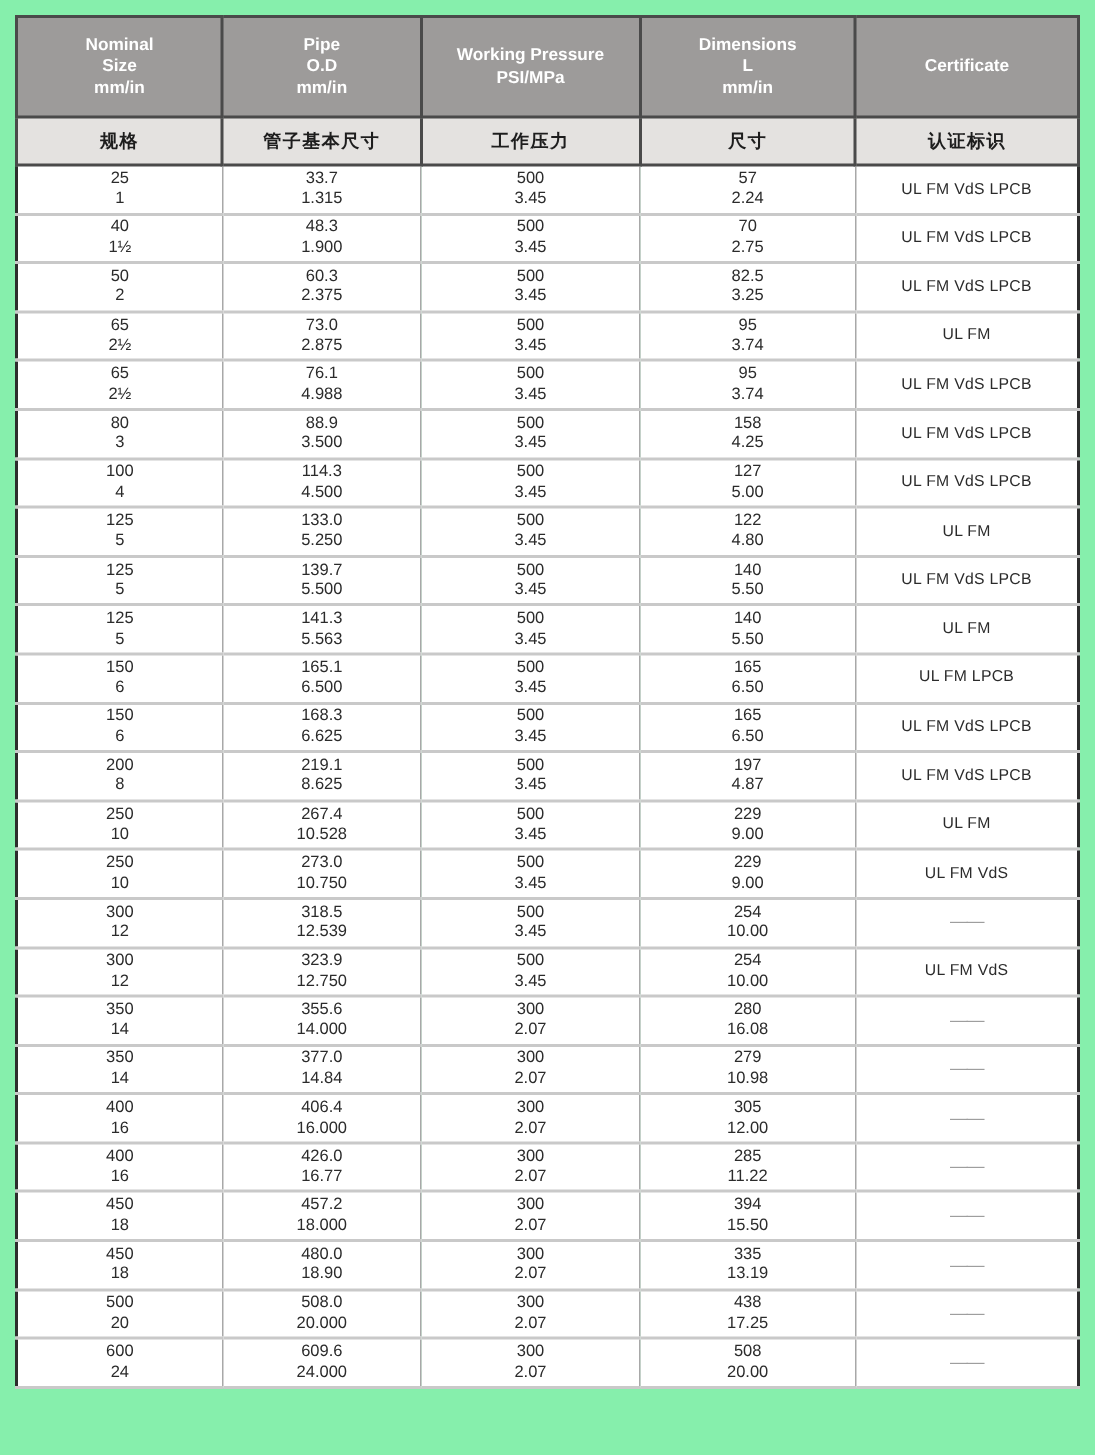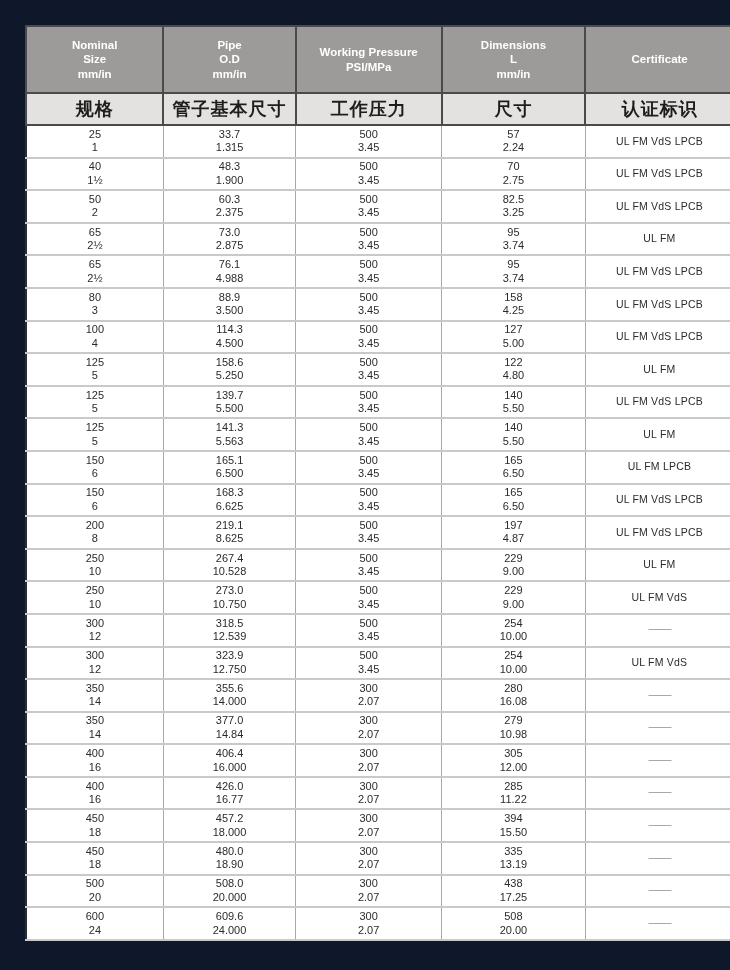--- a/index.html
+++ b/index.html
@@ -4,22 +4,22 @@
 <style>
   html, body {
     margin: 0; padding: 0;
     background: #ffffff;
     font-family: "Liberation Sans", "DejaVu Sans", sans-serif;
     -webkit-font-smoothing: antialiased;
   }
   .page {
     width: 730px; height: 970px;
     box-sizing: border-box;
-    padding: 25px;
-    background: #0f172a;
+    padding: 10px;
+    background: #86efac;
   }
   table.spec {
     width: 710px;
     border-collapse: collapse;
     table-layout: fixed;
     border: 2px solid #2d2d2d;
   }
   col.c1 { width: 19.4%; }
   col.c2 { width: 18.7%; }
   col.c3 { width: 20.6%; }
@@ -37,21 +37,21 @@
     background: #9d9b9a;
     color: #ffffff;
     height: 61px;
     font-size: 11.5px;
     line-height: 14.5px;
   }
   tr.head-zh th {
     background: #e4e2e0;
     color: #1d1d1d;
     height: 26px;
-    font-size: 18px;
+    font-size: 12px;
     letter-spacing: 1px;
   }
   tr.head-en th span { display: block; }
   tr.head-en th span:empty { display: none; }
 
   tbody td {
     background: #ffffff;
     border-left: 1px solid #a8a8a8;
     border-right: 1px solid #a8a8a8;
     border-top: 2px solid #c9c9c9;
@@ -248,21 +248,21 @@
             <div class="cl">5.00</div>
           </td>
           <td class="cert">UL FM VdS LPCB</td>
         </tr>
         <tr>
           <td>
             <div class="cl">125</div>
             <div class="cl">5</div>
           </td>
           <td>
-            <div class="cl">158.6</div>
+            <div class="cl">133.0</div>
             <div class="cl">5.250</div>
           </td>
           <td>
             <div class="cl">500</div>
             <div class="cl">3.45</div>
           </td>
           <td>
             <div class="cl">122</div>
             <div class="cl">4.80</div>
           </td>

